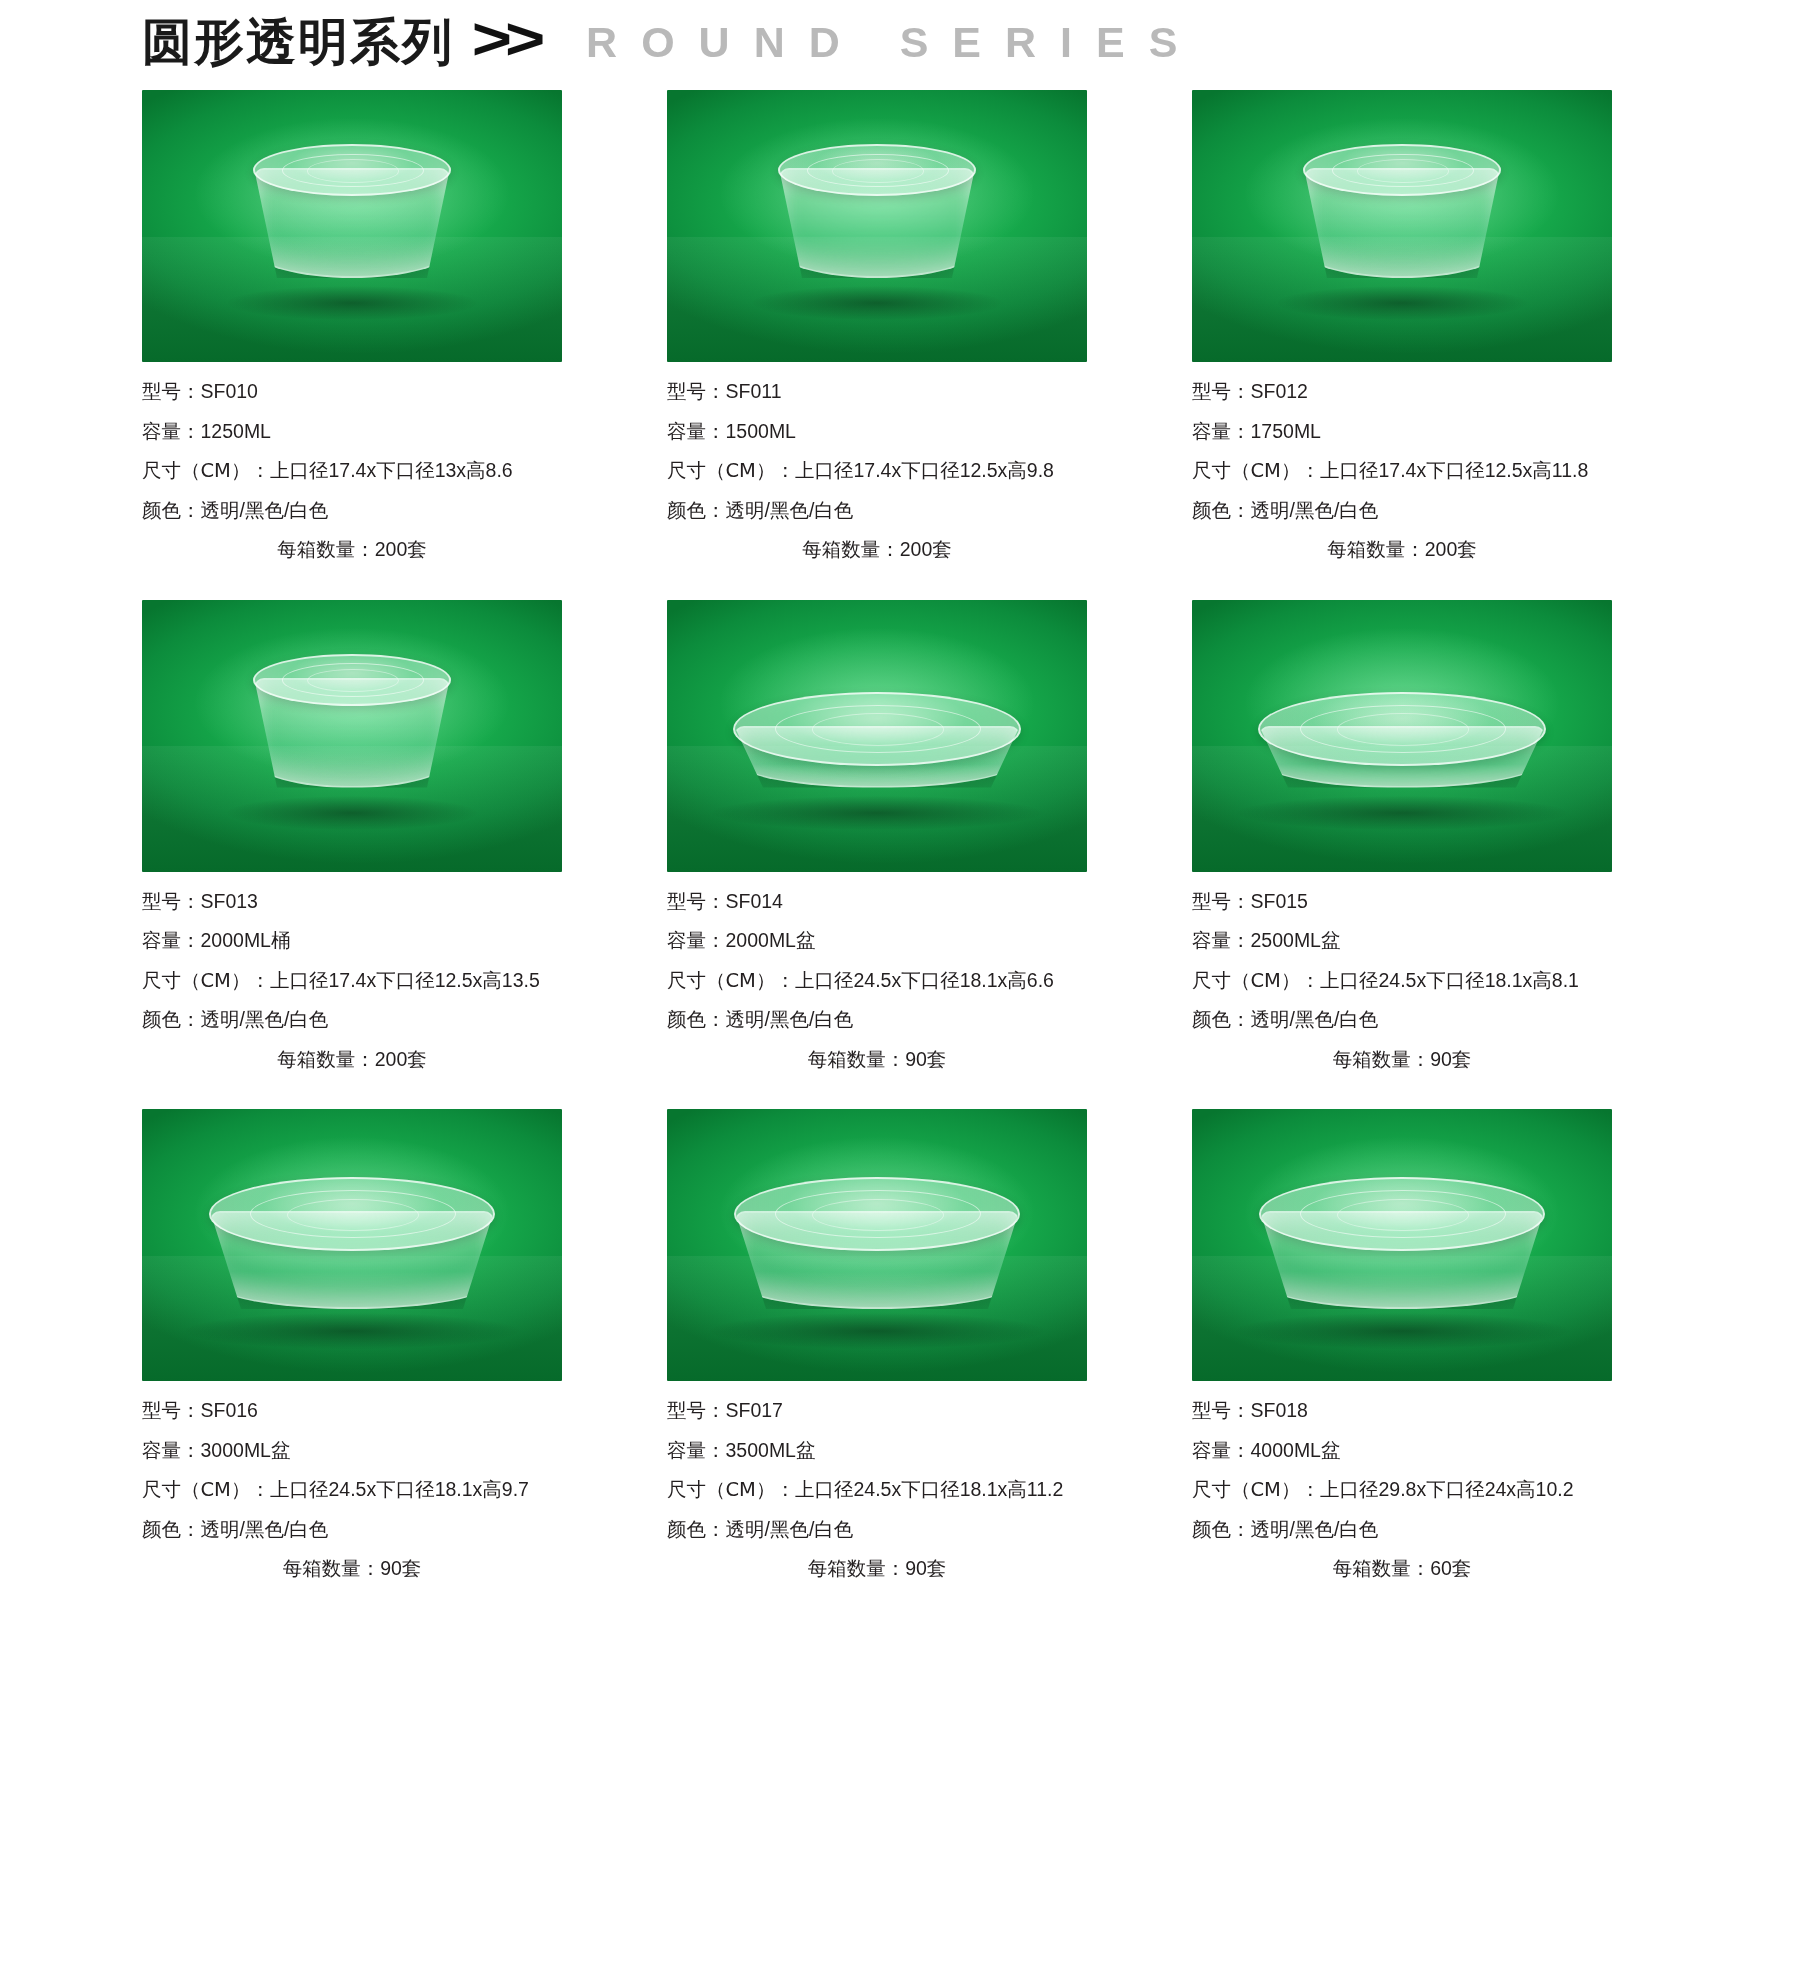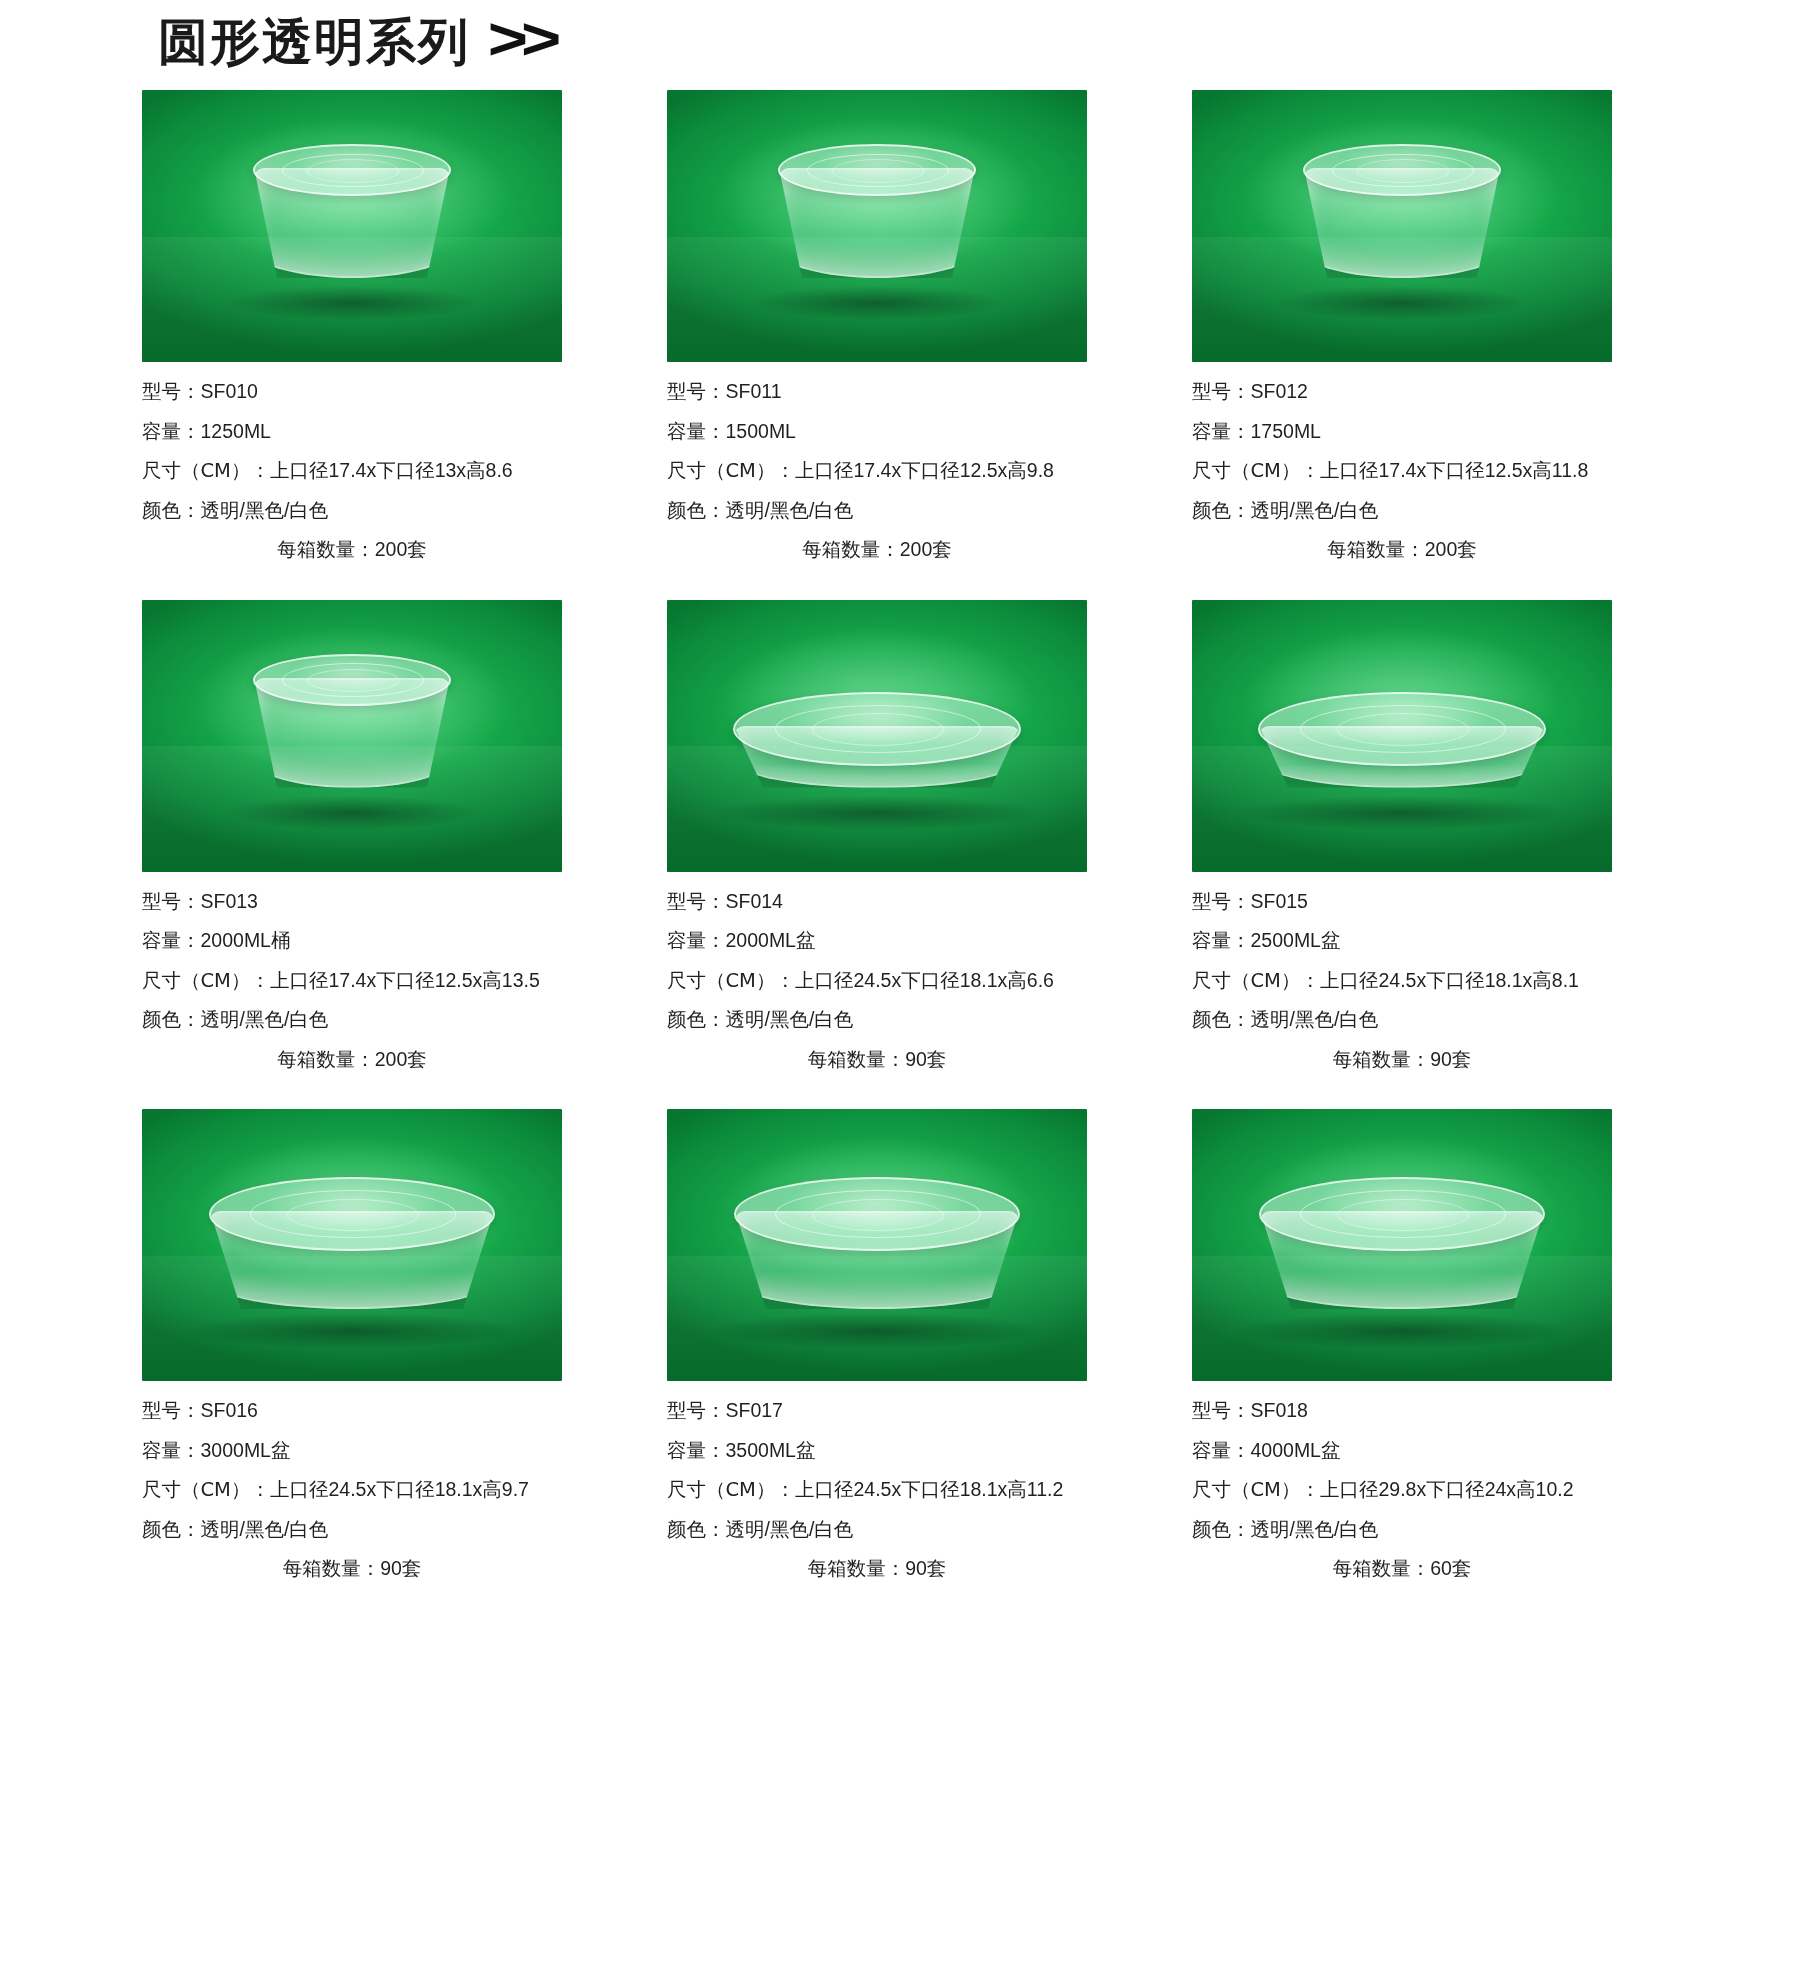--- a/index.html
+++ b/index.html
@@ -20,21 +20,20 @@
     min-height: 1974px;
     padding: 0;
   }
 
   
   .header {
     display: flex;
     align-items: center;
     padding: 6px 0 0 142px;
     height: 78px;
-    margin-left: 16px;
   }
   .header-cn {
     font-family: "DejaVu Sans", sans-serif;
     font-size: 50px;
     font-weight: bold;
     letter-spacing: 2px;
     color: #1a1a1a;
     line-height: 1;
     white-space: nowrap;
   }
@@ -174,20 +173,21 @@
   .spec-value { font-family: "Liberation Sans", sans-serif; }
 </style>
 </head>
 <body>
 
 <div class="page">
 
   <div class="header">
     <div class="header-cn">圆形透明系列</div>
     <div class="header-arrows">&gt;&gt;</div>
+    <div class="header-en">ROUND SERIES</div>
   </div>
 
   <div class="grid">
       <div class="card">
         <div class="photo">
           <div class="bg"></div>
           <div class="floor"></div>
           <div class="glow"></div>
           <div class="shadow" style="width: 250px; height: 34px; top: 196px;"></div>
           <div class="bowl" style="width: 196px; height: 110px; top: 78px; border-radius: 10px 10px 50% 50% / 10px 10px 28px 28px; clip-path: polygon(0% 0%, 100% 0%, 88.2653% 100%, 11.7347% 100%);"></div>

